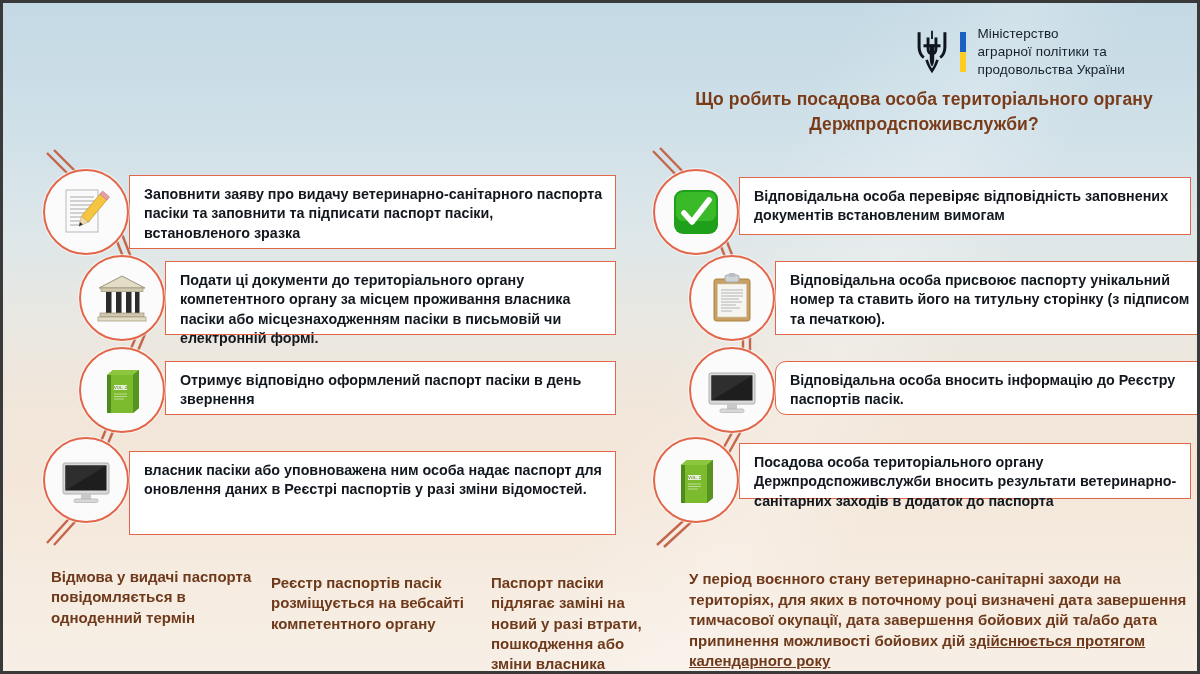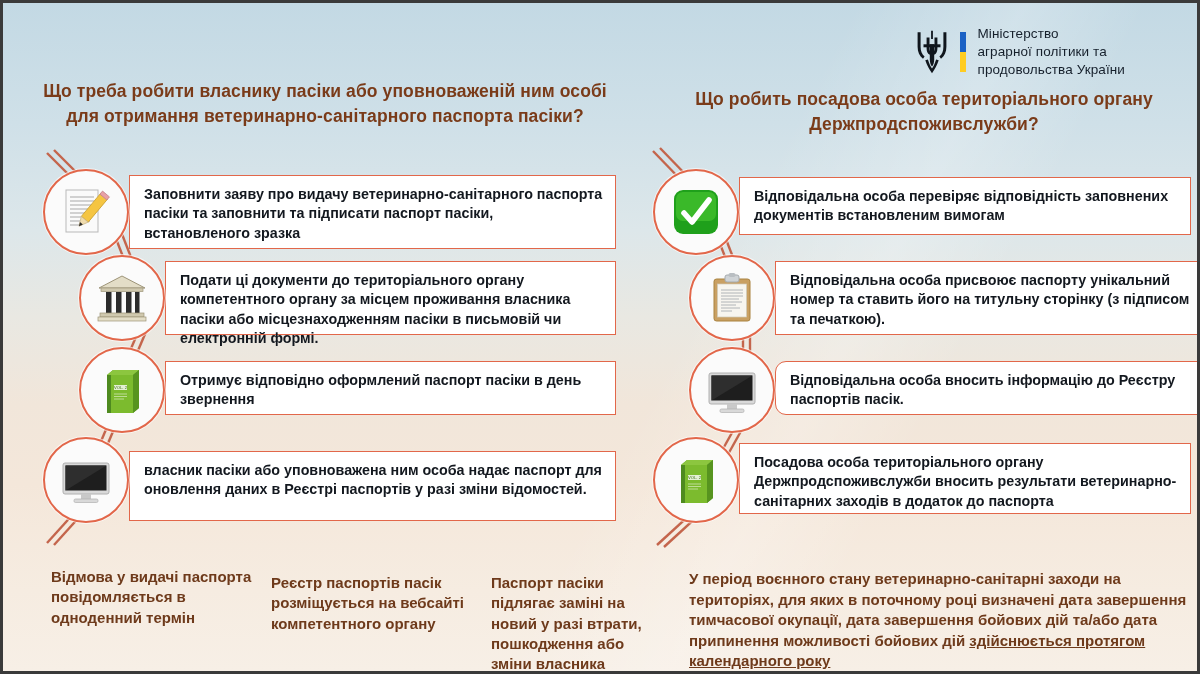--- a/index.html
+++ b/index.html
@@ -164,21 +164,20 @@
         <path d="M10.3 30.3c1.8 5.5 3.9 9.0 6.7 12.9 2.8-3.9 4.9-7.4 6.7-12.9l-2.6-.9c-1.3 4.0-2.5 6.6-4.1 9.2-1.6-2.6-2.8-5.2-4.1-9.2z"></path>
       </g>
     </svg>
     <div class="flagbar"></div>
     <div class="logo-text">Міністерство
 аграрної політики та
 продовольства України</div>
   </div>
 
   <div class="col col-left">
-    <div class="col-title">Що треба робити власнику пасіки або уповноваженій ним особі для отримання ветеринарно-санітарного паспорта пасіки?</div>
 
     <div class="flow">
       <svg class="zig" width="610" height="674" viewBox="0 0 610 674">
         <g stroke="#c4654c" stroke-width="2.4" fill="none">
           <path d="M26 150 L86 210"></path>
             <path d="M33 147 L93 207"></path>
           <path d="M92 228 L120 300"></path>
             <path d="M99 226 L127 298"></path>
           <path d="M120 322 L92 388"></path>
             <path d="M127 324 L99 390"></path>
@@ -252,21 +251,21 @@
       <div class="step">
         <div class="bubble" style="left:22px; top:434px;">
           <svg class="ico" viewBox="0 0 54 54">
             <rect x="4" y="10" width="46" height="31" rx="2" fill="#d9d9d9" stroke="#b0b0b0" stroke-width="1"></rect>
             <rect x="6.5" y="12.5" width="41" height="25" fill="#1e1e1e"></rect>
             <polygon points="6.5,12.5 47.5,12.5 6.5,37.5" fill="#2e2e2e"></polygon>
             <rect x="22" y="41" width="10" height="5" fill="#c9c9c9"></rect>
             <rect x="15" y="46" width="24" height="3.5" rx="1.4" fill="#d9d9d9" stroke="#b0b0b0" stroke-width=".7"></rect>
           </svg>
         </div>
-        <div class="card" style="left:108px; top:448px; width:487px; height:70px;">
+        <div class="card" style="left:108px; top:448px; width:487px; height:84px;">
           <p>власник пасіки або уповноважена ним особа надає паспорт для оновлення даних в Реєстрі паспортів у разі зміни відомостей.</p>
         </div>
       </div>
     </div>
   </div>
 
   <div class="col col-right">
     <div class="col-title">Що робить посадова особа територіального органу Держпродспоживслужби?</div>
 
     <div class="flow">
@@ -338,21 +337,21 @@
             <rect x="12" y="12" width="26" height="38" fill="#7cbb2e"></rect>
             <rect x="12" y="12" width="4" height="38" fill="#4e8a1f"></rect>
             <rect x="19" y="22" width="13" height="5" fill="#eef6e4" opacity=".9"></rect>
             <text x="25.5" y="26.2" font-family="'Liberation Sans',sans-serif" font-size="4.2" fill="#3d6b16" text-anchor="middle">VOL. 2</text>
             <g stroke="#e8f3dc" stroke-width=".8" opacity=".75">
               <path d="M19 31h13M19 33.5h13M19 36h10"></path>
             </g>
             <polygon points="38,12 44,7 44,45 38,50" fill="#57941f"></polygon>
           </svg>
         </div>
-        <div class="card" style="left:96px; top:440px; width:452px; height:71px;">
+        <div class="card" style="left:96px; top:440px; width:452px; height:56px;">
           <p>Посадова особа територіального органу Держпродспоживслужби вносить результати ветеринарно-санітарних заходів в додаток до паспорта</p>
         </div>
       </div>
     </div>
   </div>
 
   <div class="notes">
     <div class="note n1">Відмова у видачі паспорта повідомляється в одноденний термін</div>
     <div class="note n2">Реєстр паспортів пасік  розміщується на вебсайті компетентного органу</div>
     <div class="note n3">Паспорт пасіки підлягає заміні на новий у разі втрати, пошкодження або зміни власника</div>

